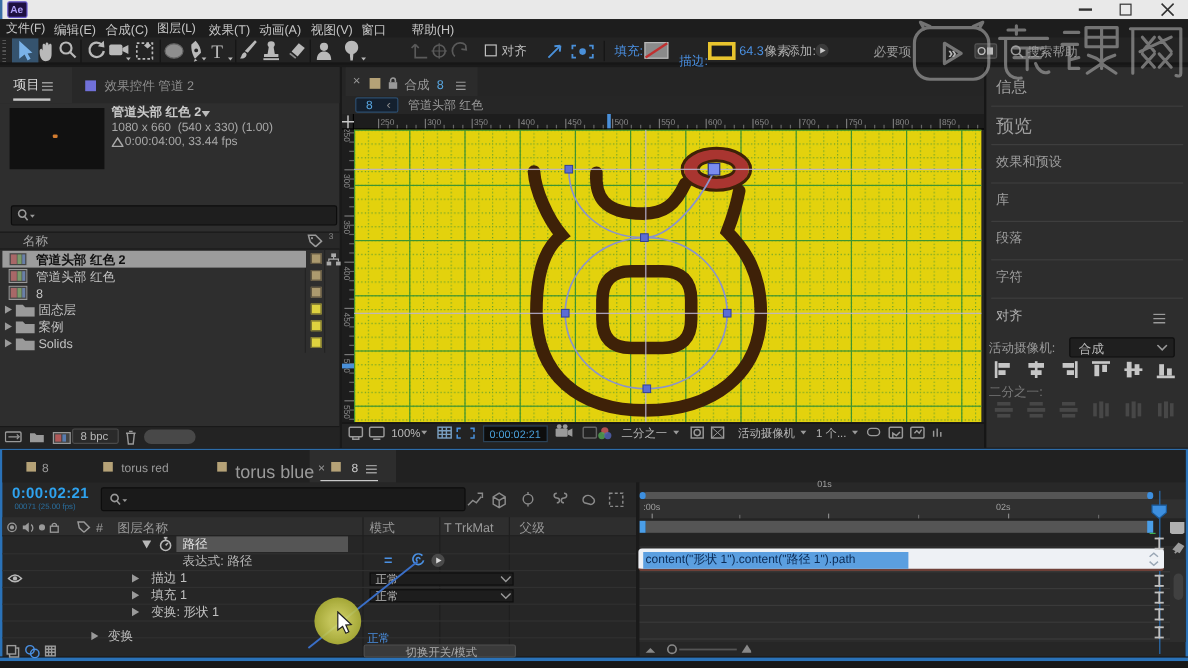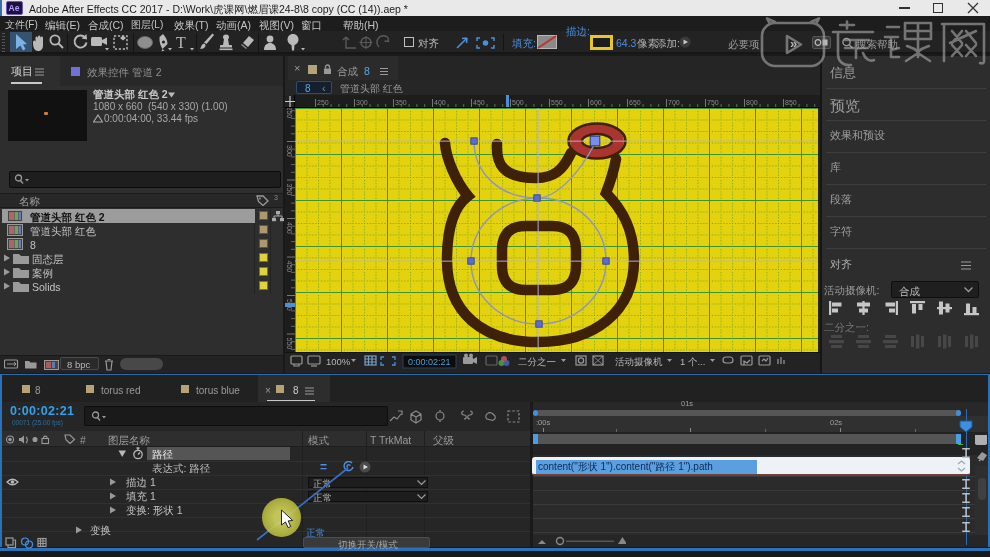--- a/index.html
+++ b/index.html
@@ -4,21 +4,20 @@
 body{width:990px;height:557px;overflow:hidden;background:#1a1a1a;font-family:"Liberation Sans",sans-serif}
 #w{position:absolute;top:0;left:0;width:990px;height:557px;overflow:hidden}
 .a{position:absolute}
 .t{position:absolute;font-family:"Liberation Sans",sans-serif;color:#9c9c9c;font-size:10.5px;line-height:1;white-space:nowrap}
 </style></head><body>
 <div id="w">
 <div class="a" style="left:0px;top:0px;width:990px;height:16px;background:#e9e9e9"></div>
     <div class="a" style="left:0px;top:0px;width:2px;height:16px;background:#3a6ea5"></div>
     <div class="a" style="left:6px;top:1px;width:17px;height:14px;background:#1e1040;border-radius:2px;border:1px solid #6a5acd"></div>
     <div class="t" style="left:8.5px;top:4px;color:#b0a0f8;font-size:8.5px;font-weight:bold">Ae</div>
-    <div class="t" style="left:29px;top:3.5px;color:#1c1c1c;font-size:10.5px">Adobe After Effects CC 2017 - D:\Work\虎课网\燃眉课24-8\8 copy (CC (14)).aep *</div>
     <div class="a" style="left:899px;top:7px;width:11px;height:2px;background:#333"></div>
     <div class="a" style="left:933px;top:3px;width:10px;height:10px;border:1.5px solid #333"></div>
     <svg class="a" style="left:967px;top:2px" width="12" height="12">
       <path d="M1,1 L11,11 M11,1 L1,11" stroke="#333" stroke-width="1.3"></path>
     </svg>
     <div class="a" style="left:0px;top:16px;width:990px;height:15px;background:#1d1d1d"></div>
     <div class="t" style="left:5px;top:20px;color:#c6c6c6;font-size:10px">文件(F)</div>
     <div class="t" style="left:45px;top:20px;color:#c6c6c6;font-size:10.5px">编辑(E)</div>
     <div class="t" style="left:88px;top:20px;color:#c6c6c6;font-size:10.5px">合成(C)</div>
     <div class="t" style="left:131px;top:20px;color:#c6c6c6;font-size:10px">图层(L)</div>
@@ -104,21 +103,21 @@
         <path d="M25,3 l-3,0 l0,3 M36,3 l3,0 l0,3 M25,13 l-3,0 l0,-3 M36,13 l3,0 l0,-3"></path>
         <circle cx="30.5" cy="8" r="2" fill="#4a90d9"></circle>
       </g>
     </svg>
     <div class="a" style="left:503px;top:34px;width:1px;height:17px;background:#141414"></div>
     <div class="t" style="left:512px;top:38px;color:#4a90e2">填充:</div>
     <div class="a" style="left:537px;top:35px;width:20px;height:14px;background:#8a8a8a;border:1.5px solid #b8b8b8"></div>
     <svg class="a" style="left:537px;top:35px" width="20" height="14">
       <path d="M1,13 L19,1" stroke="#c03030" stroke-width="2"></path>
     </svg>
-    <div class="t" style="left:566px;top:26px;color:#4a90e2">描边:</div>
+    <div class="t" style="left:566px;top:46px;color:#4a90e2">描边:</div>
     <div class="a" style="left:590px;top:35px;width:23px;height:15px;background:#1c1c1c;border:3.5px solid #e8c42e"></div>
     <div class="t" style="left:616px;top:38px;color:#4a90e2">64.3</div>
     <div class="t" style="left:637px;top:38px;color:#b0b0b0">像素</div>
     <div class="t" style="left:656px;top:38px;color:#b0b0b0">添加:</div>
     <svg class="a" style="left:679px;top:36px" width="13" height="13">
       <circle cx="6" cy="6" r="5.5" fill="#3a3a3a"></circle>
       <path d="M4.5,3.5 L9,6 L4.5,8.5 Z" fill="#c8c8c8"></path>
     </svg>
     <div class="t" style="left:728px;top:39px;color:#9a9a9a">必要项</div>
     <div class="t" style="left:790px;top:37px;color:#b8b8b8;font-size:13px;font-weight:bold">»</div>
@@ -564,21 +563,21 @@
     <div class="a" style="left:988px;top:375px;width:2px;height:172px;background:#2a72b8"></div>
     <div class="a" style="left:0px;top:548px;width:990px;height:3px;background:#2a72b8"></div>
     <div class="a" style="left:0px;top:551px;width:990px;height:6px;background:#181818"></div>
     <div class="a" style="left:2px;top:375px;width:986px;height:27px;background:#212121"></div>
     <div class="a" style="left:258px;top:375px;width:72px;height:27px;background:#2d2d2d"></div>
     <div class="a" style="left:22px;top:385px;width:8px;height:8px;background:#b5a277"></div>
     <div class="a" style="left:86px;top:385px;width:8px;height:8px;background:#b5a277"></div>
     <div class="a" style="left:181px;top:385px;width:8px;height:8px;background:#b5a277"></div>
     <div class="t" style="left:35px;top:386px;color:#9a9a9a;font-size:10px">8</div>
     <div class="t" style="left:101px;top:386px;color:#9a9a9a;font-size:10px">torus red</div>
-    <div class="t" style="left:196px;top:386px;color:#9a9a9a;font-size:10px">torus blue</div>
+    <div class="t" style="left:196px;top:386px;color:#9a9a9a;font-size:15px">torus blue</div>
     <div class="t" style="left:265px;top:386px;color:#9a9a9a;font-size:10px">×</div>
     <div class="a" style="left:276px;top:385px;width:8px;height:8px;background:#b5a277"></div>
     <div class="t" style="left:293px;top:386px;color:#cccccc;font-size:10px">8</div>
     <svg class="a" style="left:305px;top:387px" width="10" height="8">
       <path d="M0,1 h9 M0,4 h9 M0,7 h9" stroke="#9a9a9a" stroke-width="1.2"></path>
     </svg>
     <div class="a" style="left:267px;top:399.5px;width:48px;height:1.7px;background:#c9c9c9"></div>
     <div class="t" style="left:10px;top:405px;color:#2ea2ee;font-size:12.5px;font-weight:bold;letter-spacing:0.3px">0:00:02:21</div>
     <div class="t" style="left:12px;top:420px;color:#2a6e9e;font-size:6.5px">00071 (25.00 fps)</div>
     <div class="a" style="left:84px;top:406px;width:304px;height:20px;background:#1a1a1a;border:1px solid #0d0d0d;border-radius:2px"></div>
@@ -685,21 +684,21 @@
         <path d="M22,3 a4,4 0 0 1 0,6"></path>
         <circle cx="31" cy="5.5" r="2" fill="#9a9a9a"></circle>
         <rect x="38" y="4.5" width="6.5" height="5"></rect>
         <path d="M39.5,4.5 v-1.3 a2,2 0 0 1 3.5,0 v1.3"></path>
       </g>
     </svg>
     <svg class="a" style="left:64px;top:434px" width="12" height="10">
       <path d="M1,1 L6,1 L10.5,5.5 L6,9.5 L2,5.8 Z" fill="none" stroke="#999" stroke-width="1.2"></path>
     </svg>
     <div class="t" style="left:80px;top:435px;color:#9a9a9a">#</div>
-    <div class="t" style="left:108px;top:435px;color:#9a9a9a">图层名称</div>
+    <div class="t" style="left:98px;top:435px;color:#9a9a9a">图层名称</div>
     <div class="t" style="left:308px;top:435px;color:#9a9a9a">模式</div>
     <div class="t" style="left:370px;top:435px;color:#9a9a9a">T  TrkMat</div>
     <div class="t" style="left:433px;top:435px;color:#9a9a9a">父级</div>
     <div class="a" style="left:302px;top:431px;width:1px;height:116px;background:#1f1f1f"></div>
     <div class="a" style="left:366px;top:431px;width:1px;height:116px;background:#1f1f1f"></div>
     <div class="a" style="left:424px;top:431px;width:1px;height:116px;background:#1f1f1f"></div>
     <div class="a" style="left:2px;top:461px;width:528px;height:1px;background:#303030"></div>
     <div class="a" style="left:2px;top:475px;width:528px;height:1px;background:#303030"></div>
     <div class="a" style="left:2px;top:489px;width:528px;height:1px;background:#303030"></div>
     <div class="a" style="left:2px;top:503px;width:528px;height:1px;background:#303030"></div>

